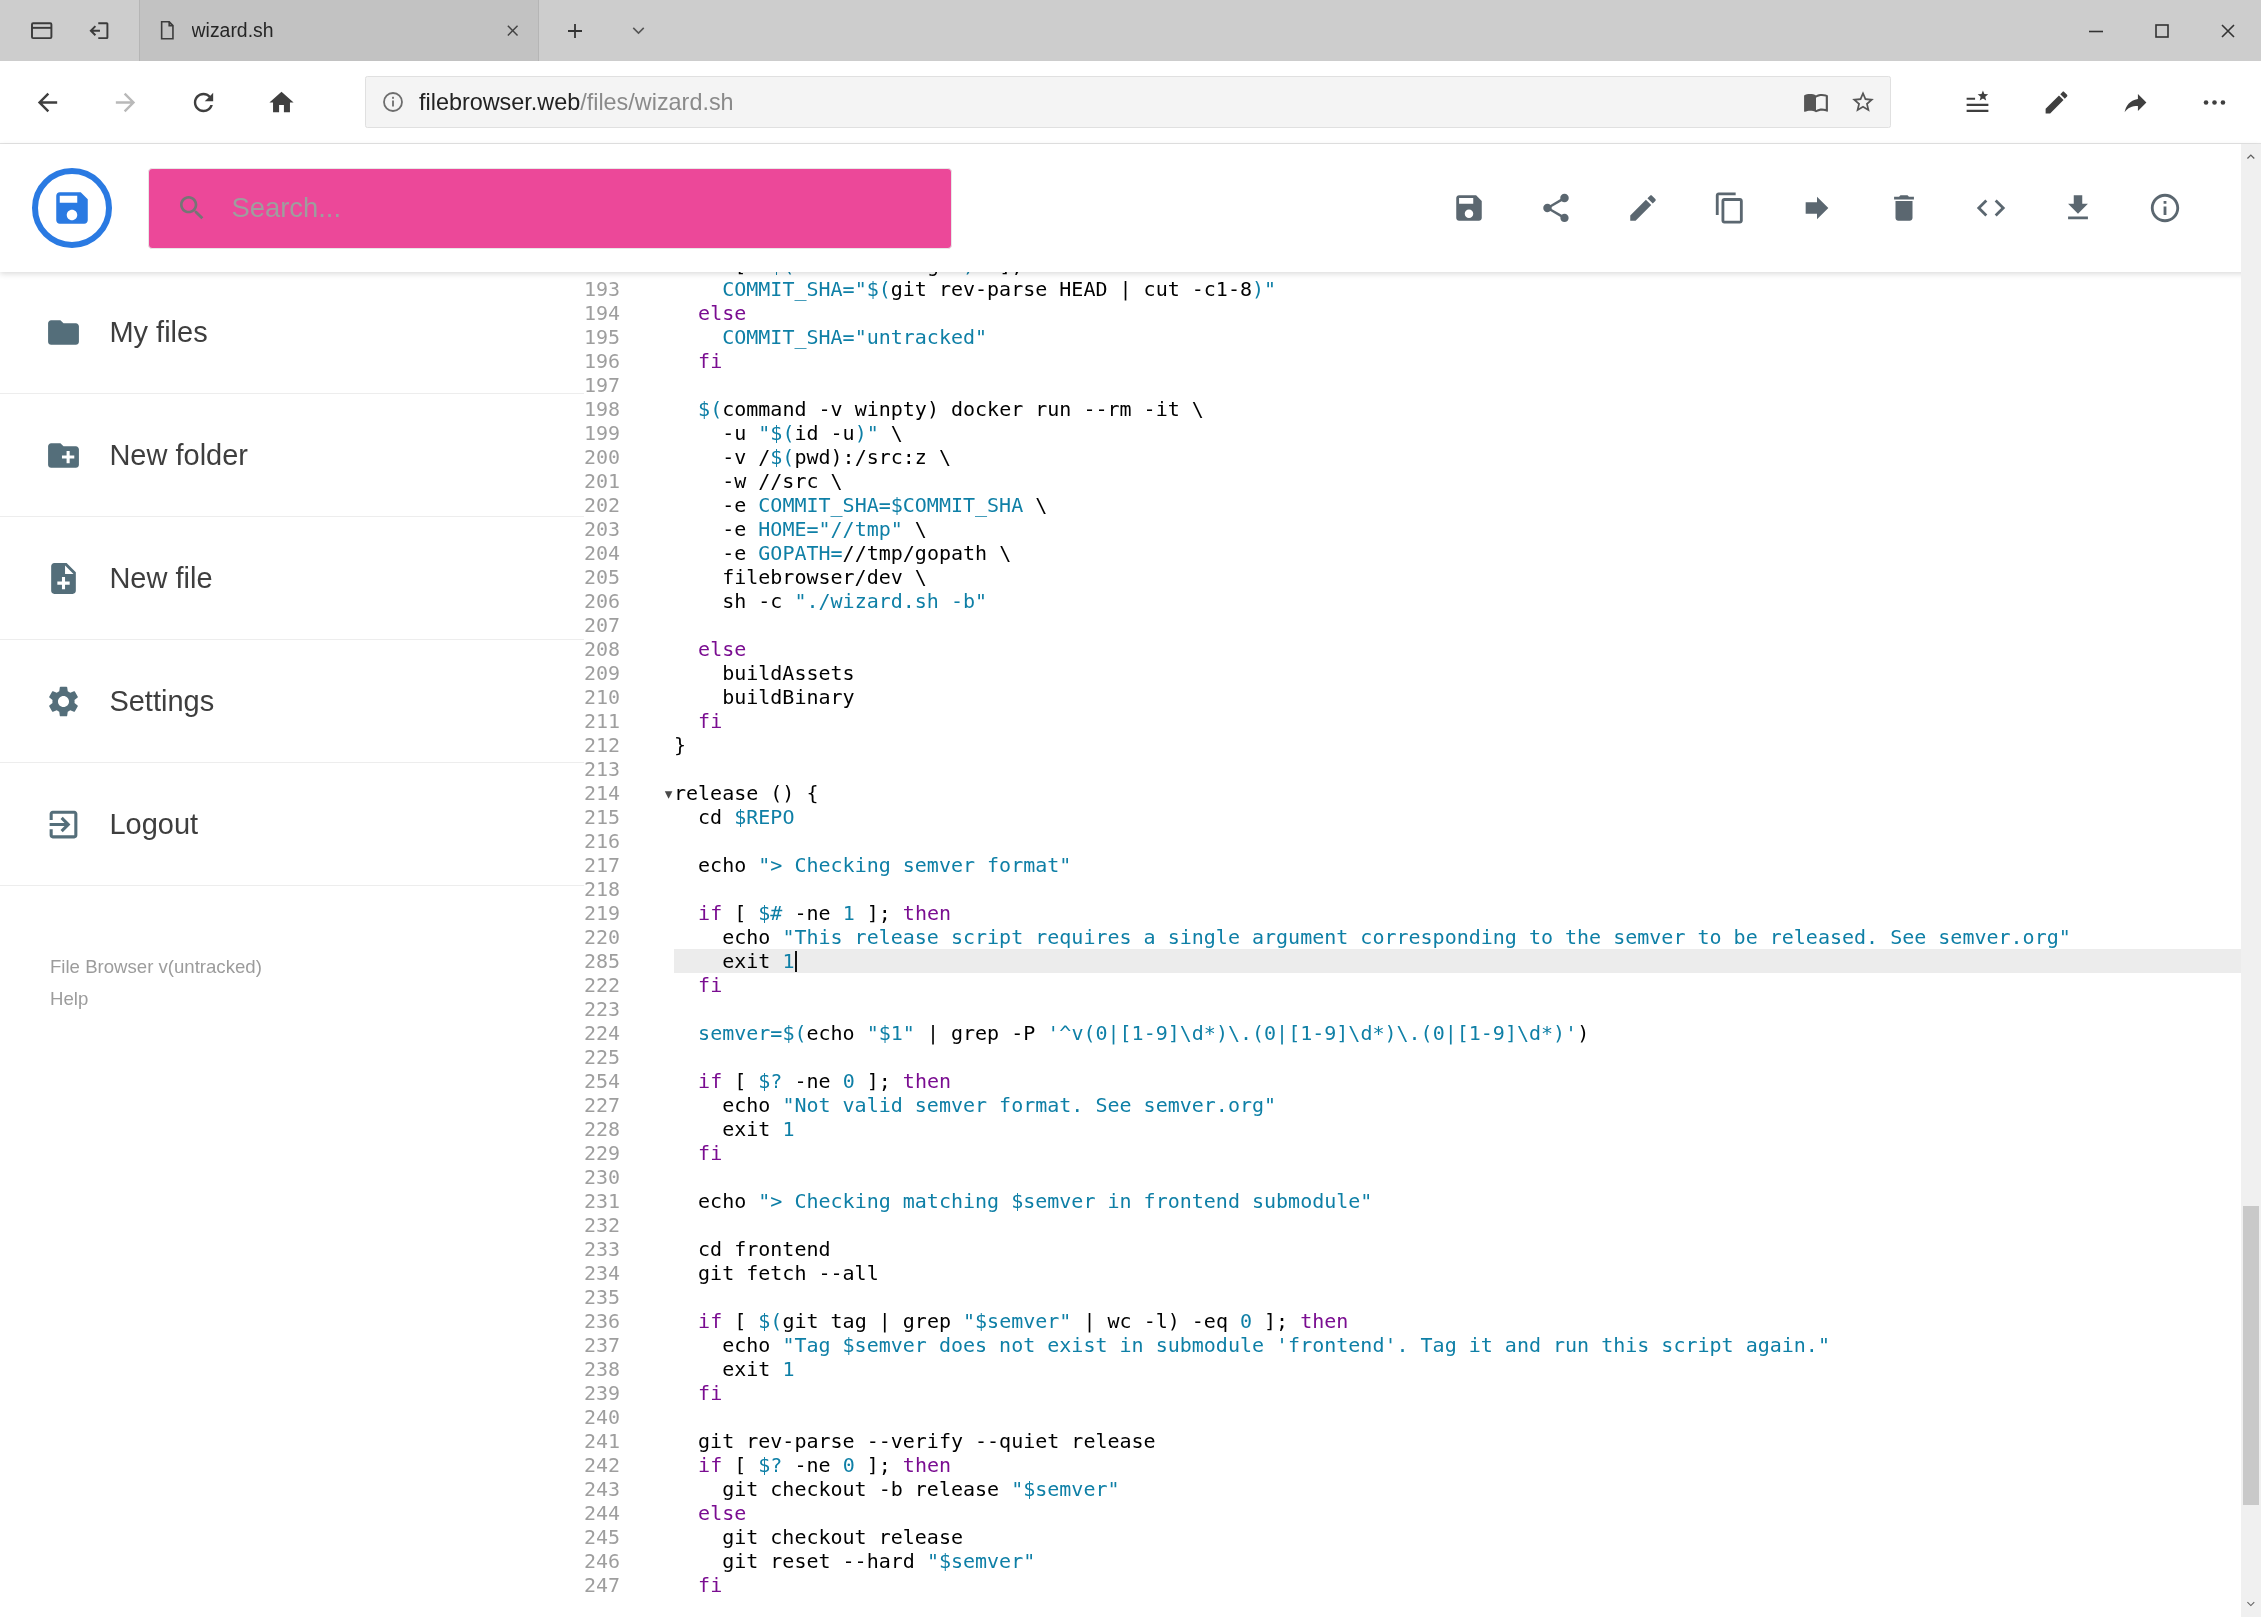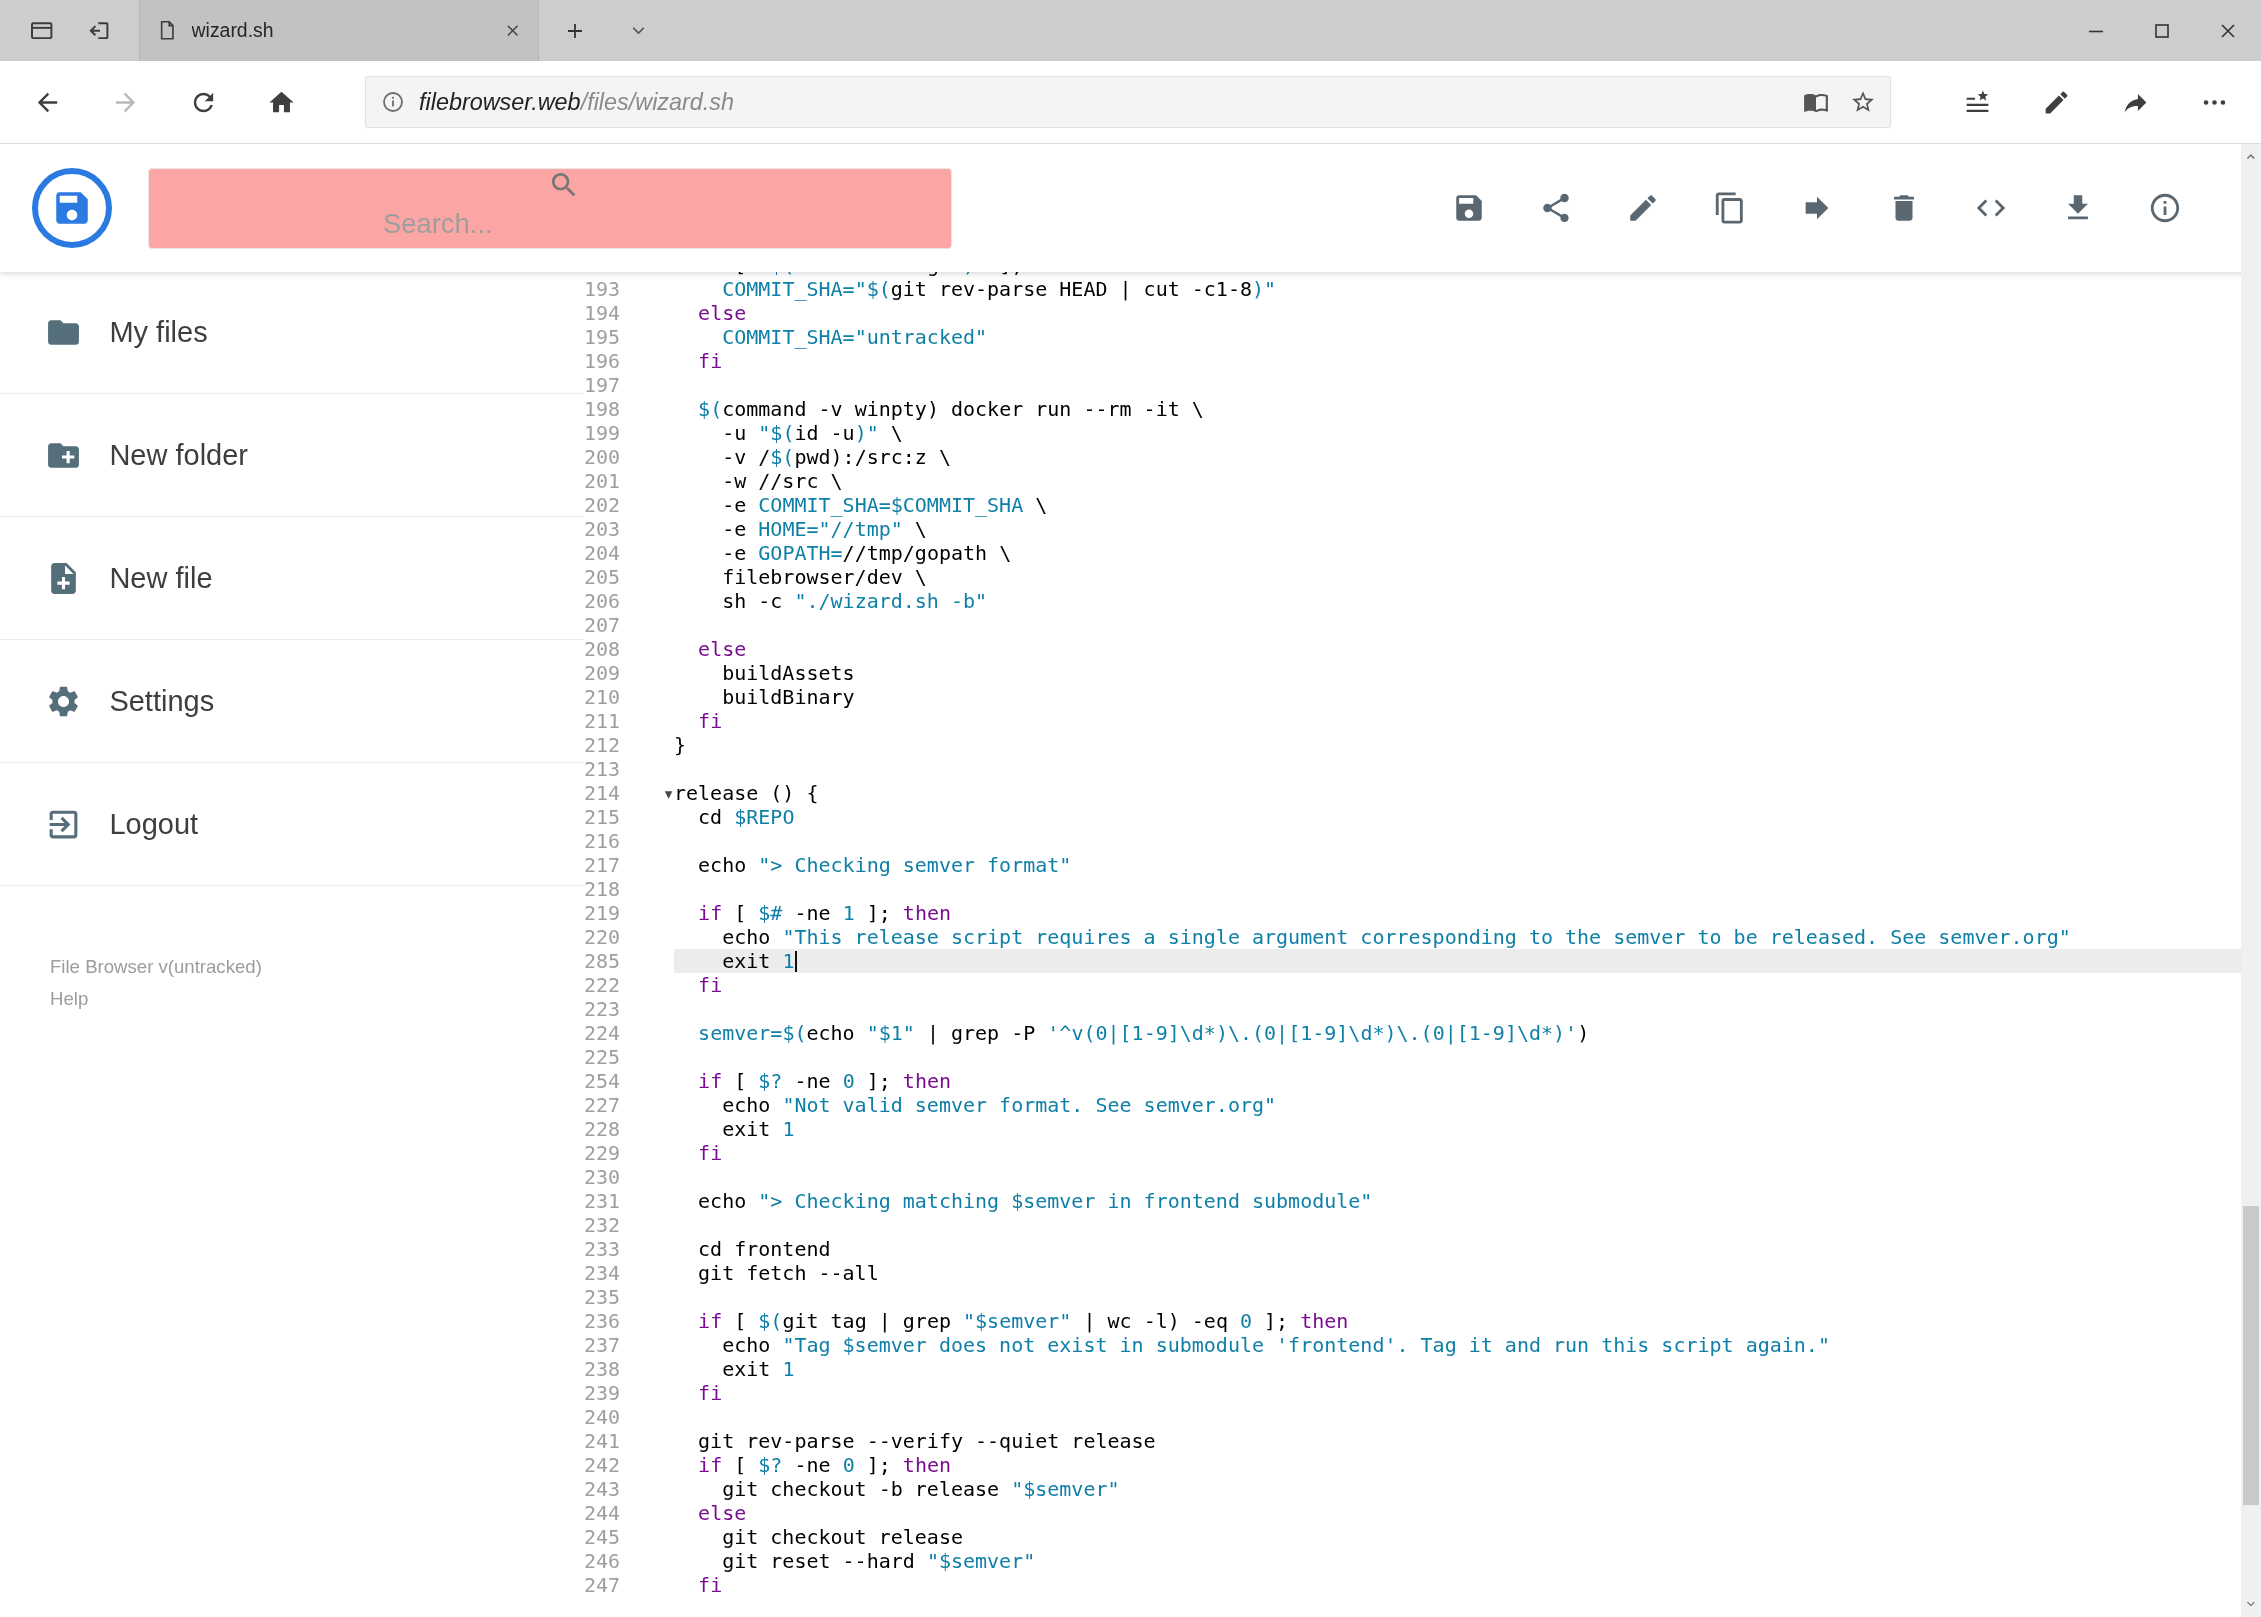--- a/index.html
+++ b/index.html
@@ -23,21 +23,21 @@
   .newtab .ic{width:24px;height:24px;}
   .tab-caret{width:57px;color:#555;}
   .tab-caret .ic{width:21px;height:21px;}
   .tb-spacer{flex:1;}
   .win-controls{display:flex;align-items:stretch;}
   .wbtn{width:66px;color:#333;}
   .wbtn .ic{width:24px;height:24px;}
 
   
   .navbar{position:absolute;top:61px;left:0;right:0;height:83px;background:#fff;
-          border-bottom:0.8px solid #e4e4e4;display:flex;align-items:center;box-sizing:border-box;font-style:italic;}
+          border-bottom:0.8px solid #e4e4e4;display:flex;align-items:center;box-sizing:border-box;}
   .nav-left{display:flex;padding-left:8px;}
   .nbtn{width:78px;height:68px;color:#3f3f3f;}
   .nbtn .ic{width:29px;height:29px;}
   [data-name="forward-icon"]{color:#b9b9b9;}
   .urlbar{margin-left:45px;width:1526px;height:52px;background:#f4f4f4;border:0.8px solid #e0e0e0;
           border-radius:2.4px;display:flex;align-items:center;padding:0 14.5px;box-sizing:border-box;}
   .urlinfo{width:24px;height:24px;color:#6d6d6d;flex:none;}
   .urltext{margin-left:14.5px;font-size:23.4px;white-space:nowrap;flex:1;overflow:hidden;}
   .urltext .dom{color:#222;}
   .urltext .path{color:#8a8a8a;}
@@ -46,22 +46,22 @@
   [data-name="reading-view-icon"]{color:#b3b3b3;}
   .nav-right{display:flex;margin-left:47px;}
   .nav-right .nbtn{width:79px;}
 
   
   .appheader{position:absolute;top:144px;left:0;right:0;height:128px;background:#fff;z-index:5;
              box-shadow:0 2.4px 5.7px rgba(0,0,0,.14);display:flex;align-items:center;}
   .logo{margin-left:32px;width:68px;height:68px;border:6.5px solid var(--accent-blue);border-radius:50%;
         background:#fff;display:flex;align-items:center;justify-content:center;flex:none;}
   .logo .ic{width:42px;height:42px;color:var(--accent-blue);}
-  .searchbox{margin-left:36px;width:804px;height:81px;background:#fca5a5;border:0.8px solid #e7e7e7;
-             border-radius:4px;display:flex;align-items:center;box-sizing:border-box;flex-direction:column;}
+  .searchbox{margin-left:36px;width:804px;height:81px;background:#ec4899;border:0.8px solid #e7e7e7;
+             border-radius:4px;display:flex;align-items:center;box-sizing:border-box;}
   .searchbox .ic{width:32px;height:32px;color:#757575;margin-left:27.4px;flex:none;}
   .searchbox input{border:0;background:transparent;outline:none;margin-left:21px;font-size:27.4px;flex:1;
                    font-family:"Liberation Sans",sans-serif;color:#333;}
   .searchbox input::placeholder{color:#9e9e9e;}
   .hd-toolbar{margin-left:auto;margin-right:53px;display:flex;}
   .hbtn{width:87px;height:87px;color:var(--toolbar-icon);}
   .hbtn .ic{width:34px;height:34px;}
 
   
   .sidebar{position:absolute;top:271px;left:0;width:584px;bottom:0;background:#fff;box-sizing:border-box;}

